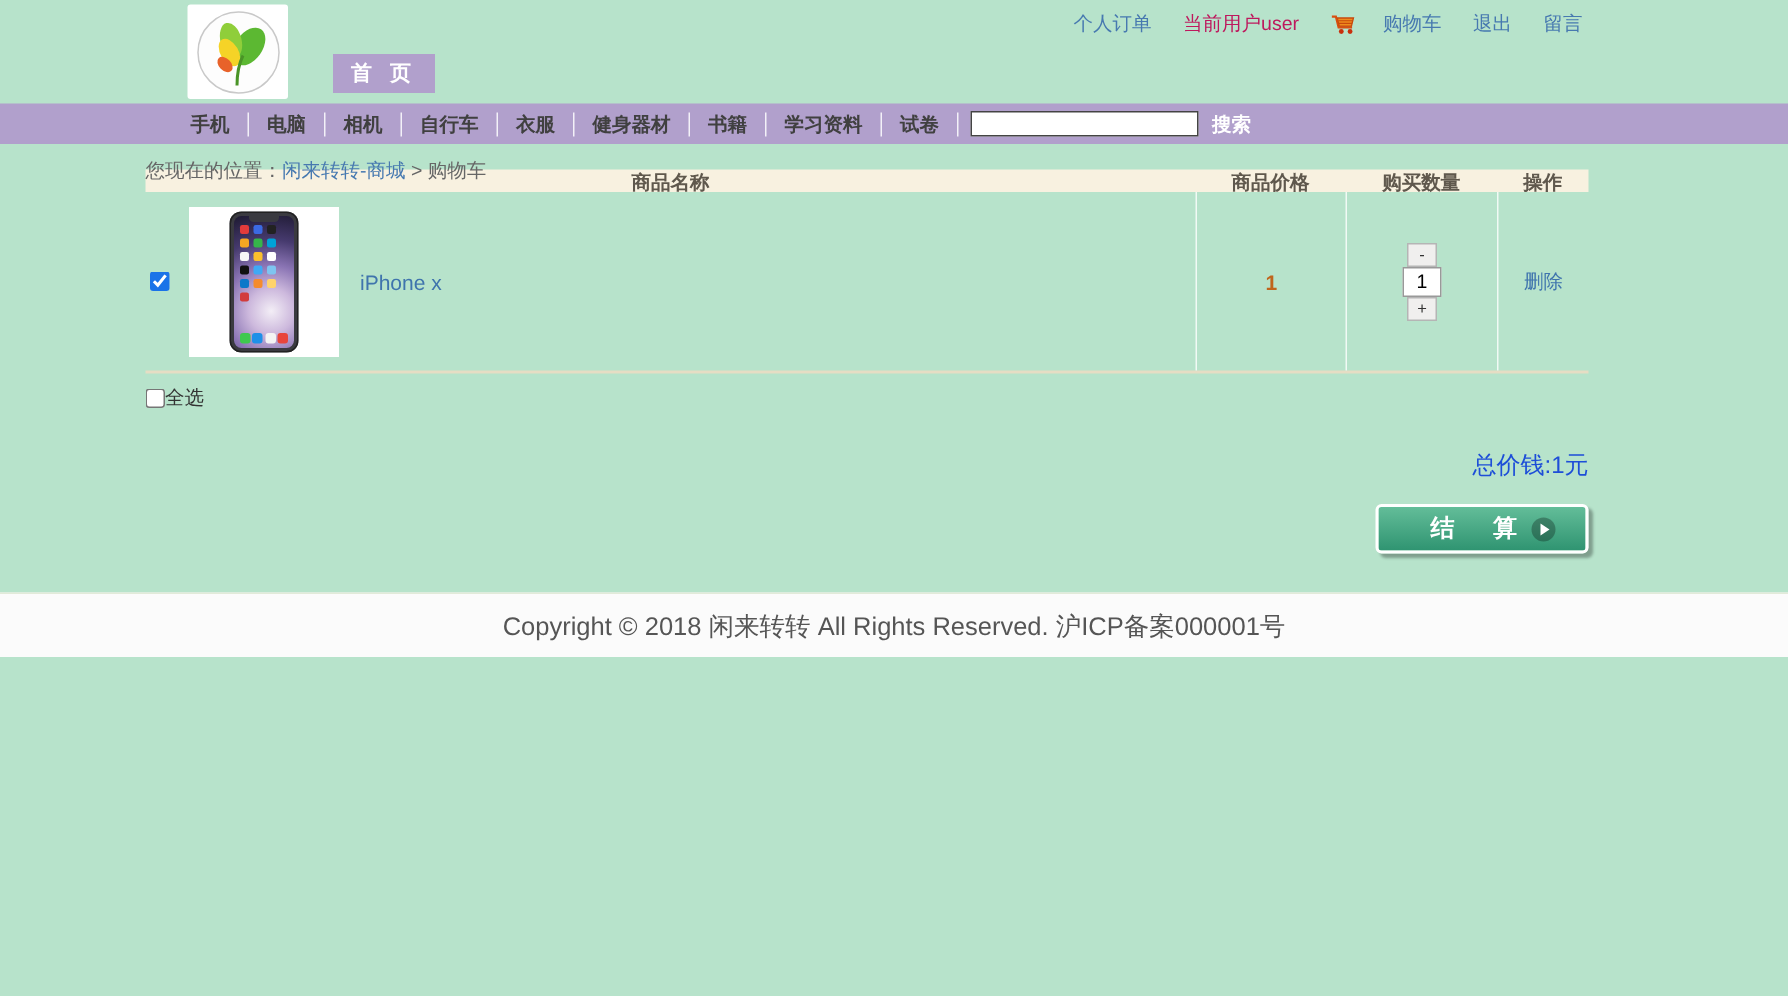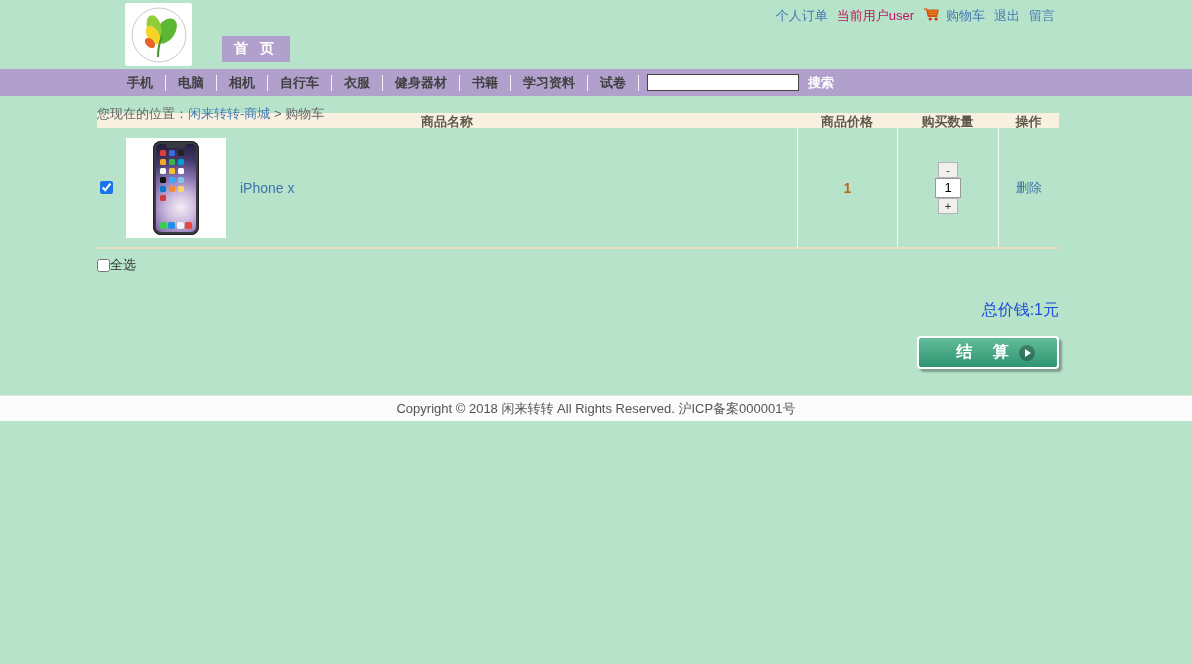--- a/index.html
+++ b/index.html
@@ -21,21 +21,21 @@
   }
   .home-btn {
     position: absolute; left: 222px; top: 36px;
     width: 68px; height: 26px;
     background: #b1a0cc; border: none; color: #fff;
     font-size: 14px; font-weight: bold; letter-spacing: 4px;
     font-family: inherit; cursor: pointer;
   }
   .user-links {
     position: absolute; right: 137px; top: 7px;
-    font-size: 13px; display: flex; align-items: flex-start; gap: 9px;
+    font-size: 13px; display: flex; align-items: center; gap: 21px;
   }
   .user-links a { color: #4779b0; }
   .user-links .current-user { color: #be185d; }
   .cart-icon { display: inline-flex; margin-right: -4px; }
 
   
   .navbar {
     height: 27px; background: #b1a0cc;
     display: flex; align-items: center;
     padding-left: 115px; color: #fff; font-size: 13px; font-weight: bold;
@@ -121,38 +121,38 @@
 
   
   .select-all-row { margin-top: 7px; display: flex; align-items: center; font-size: 13px; color: #333; }
   .select-all-row input { width: 13px; height: 13px; accent-color: #1a73e8; }
   .total-row { margin-top: 26px; text-align: right; font-size: 16px; color: #1d4ed8; }
   .checkout-row { margin-top: 15px; text-align: right; }
   .checkout-btn {
     width: 142px; height: 33px; border: 2px solid #fff; border-radius: 4px;
     background: linear-gradient(#63bd99, #2f9471);
     color: #fff; font-size: 16px; font-weight: bold; word-spacing: 16px;
-    font-family: Liberation Sans, sans-serif; cursor: pointer;
+    font-family: Liberation Mono, monospace; cursor: pointer;
     box-shadow: 3px 3px 2px rgba(0,0,0,0.3);
     display: inline-flex; align-items: center; justify-content: center; gap: 10px; padding-left: 15px;
   }
   .play-circle {
     width: 16px; height: 16px; border-radius: 50%; background: rgba(0,0,0,0.28);
     display: inline-flex; align-items: center; justify-content: center; flex: none;
   }
   .play-circle::after {
     content: ""; display: block; margin-left: 2px;
     border-left: 6px solid #fff; border-top: 4px solid transparent; border-bottom: 4px solid transparent;
   }
 
   
   .footer {
-    margin-top: 0; height: 26px; background: #fbfbfb; border-top: 1px solid #e2ead9;
+    margin-top: 0; height: 43px; background: #fbfbfb; border-top: 1px solid #e2ead9;
     display: flex; align-items: center; justify-content: center;
-    font-size: 13px; color: #555;
+    font-size: 17px; color: #555;
   }
 </style>
 </head>
 <body>
 
 <div class="topbar">
   <div class="logo-box">
     <svg width="62" height="60" viewBox="0 0 62 60">
       <circle cx="31" cy="30" r="27" fill="#fdfdfd" stroke="#c9c9c9" stroke-width="1"></circle>
       <ellipse cx="38" cy="26" rx="9" ry="14" fill="#5cb832" transform="rotate(35 38 26)"></ellipse>

